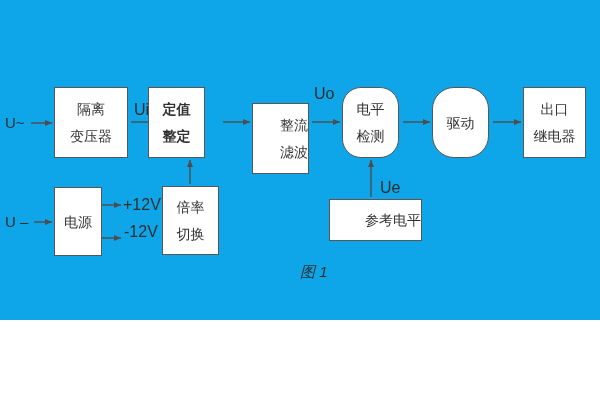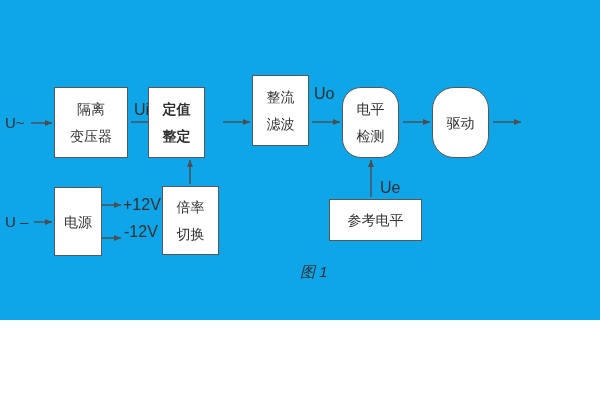--- a/index.html
+++ b/index.html
@@ -31,28 +31,28 @@
     font-size:16px;
     line-height:1;
     color:#2f2f2f;
     white-space:nowrap;
   }
   svg.wires { position:absolute; left:0; top:0; pointer-events:none; }
 
   
   #b-iso   { left:54px;  top:87px;  width:74px; height:71px; }
   #b-set   { left:148px; top:87px;  width:57px; height:71px;font-weight:bold; }
-  #b-rect  { left:252px; top:75px;  width:57px; height:71px; }
+  #b-rect  { left:252px; top:103px;  width:57px; height:71px;align-items:flex-end; }
   #b-lvl   { left:342px; top:87px;  width:57px; height:71px;border-radius:19px; }
   #b-drv   { left:432px; top:87px;  width:57px; height:71px;border-radius:22px; }
   #b-relay { left:523px; top:87px;  width:63px; height:71px; }
   
   #b-pwr   { left:54px;  top:187px; width:48px; height:69px; }
   #b-mul   { left:162px; top:186px; width:57px; height:69px; }
-  #b-ref   { left:329px; top:199px; width:93px; height:42px; }
+  #b-ref   { left:329px; top:199px; width:93px; height:42px;align-items:flex-end; }
 
   
   #l-uac { left:5px;   top:115px; font-size:15px; }
   #l-udc { left:5px;   top:214px; font-size:15px; }
   #l-ui  { left:134px; top:102px; }
   #l-uo  { left:314px; top:86px; }
   #l-ue  { left:380px; top:180px; }
   #l-p12 { left:123px; top:197px;text-align:center; }
   #l-m12 { left:124px; top:224px; }
   #l-cap { left:300px; top:264px; font-size:15px;font-style:italic; }
@@ -95,20 +95,24 @@
     <span>整流</span>
     <span>滤波</span>
   </div>
   <div class="box" id="b-lvl">
     <span>电平</span>
     <span>检测</span>
   </div>
   <div class="box single" id="b-drv">
     <span>驱动</span>
   </div>
+  <div class="box" id="b-relay">
+    <span>出口</span>
+    <span>继电器</span>
+  </div>
 
   <div class="box" id="b-mul">
     <span>倍率</span>
     <span>切换</span>
   </div>
   <div class="box single" id="b-pwr">
     <span>电源</span>
   </div>
   <div class="box single" id="b-ref">
     <span>参考电平</span>

